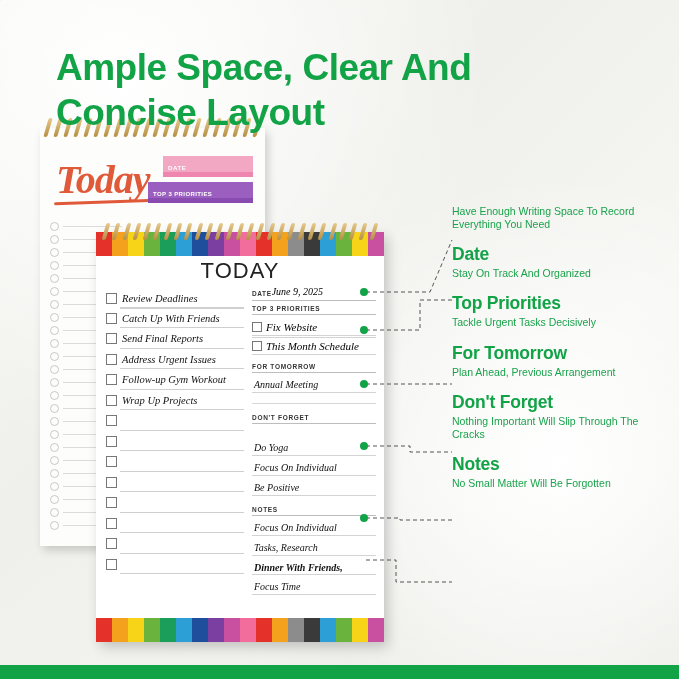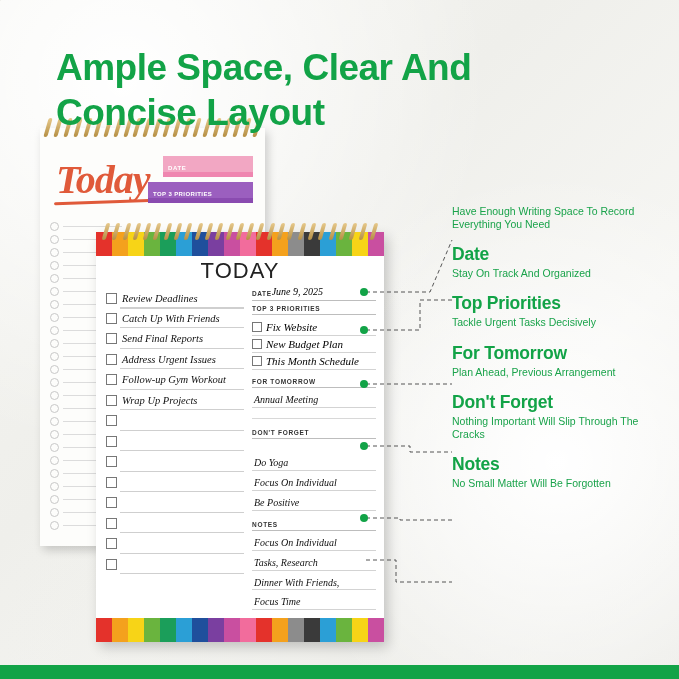--- a/index.html
+++ b/index.html
@@ -421,24 +421,20 @@
       <div class="sec-rule" style="margin-top:3px;"></div>
 
       <div class="sec-label">TOP 3 PRIORITIES</div>
       <div class="sec-rule"></div>
       <div id="priorities-list">
           <div class="sm-row">
             <span class="sm-box"></span>
             <span class="sm-text">Fix Website</span>
           </div>
           <div class="sm-under"></div>
-          <div class="sm-row">
-            <span class="sm-box"></span>
-            <span class="sm-text">New Budget Plan</span>
-          </div>
           <div class="sm-under"></div>
           <div class="sm-row">
             <span class="sm-box"></span>
             <span class="sm-text">This Month Schedule</span>
           </div>
           <div class="sm-under"></div>
         </div>
 
       <div class="sec-label" style="margin-top:8px;">FOR TOMORROW</div>
       <div class="sec-rule"></div>
@@ -459,21 +455,21 @@
           <div class="sm-under"></div>
         </div>
 
       <div class="sec-label" style="margin-top:10px;">NOTES</div>
       <div class="sec-rule"></div>
       <div id="notes-list">
           <div class="hand" style="margin: 6px 0px 2px 2px;">Focus On Individual</div>
           <div class="sm-under"></div>
           <div class="hand" style="margin: 6px 0px 2px 2px; font-style: italic;">Tasks, Research</div>
           <div class="sm-under"></div>
-          <div class="hand" style="margin: 6px 0px 0 2px;">Dinner With Friends,</div>
+          <div class="hand" style="margin: 6px 0px 0 2px; font-weight: bold;">Dinner With Friends,</div>
           <div class="sm-under"></div>
           <div class="hand" style="margin: 6px 0px 2px 2px;">Focus Time</div>
           <div class="sm-under"></div>
         </div>
     </div>
   </div>
 </div>
 
 <svg class="connectors">
   <g stroke="#555" stroke-width="1" fill="none" stroke-dasharray="4,3">

